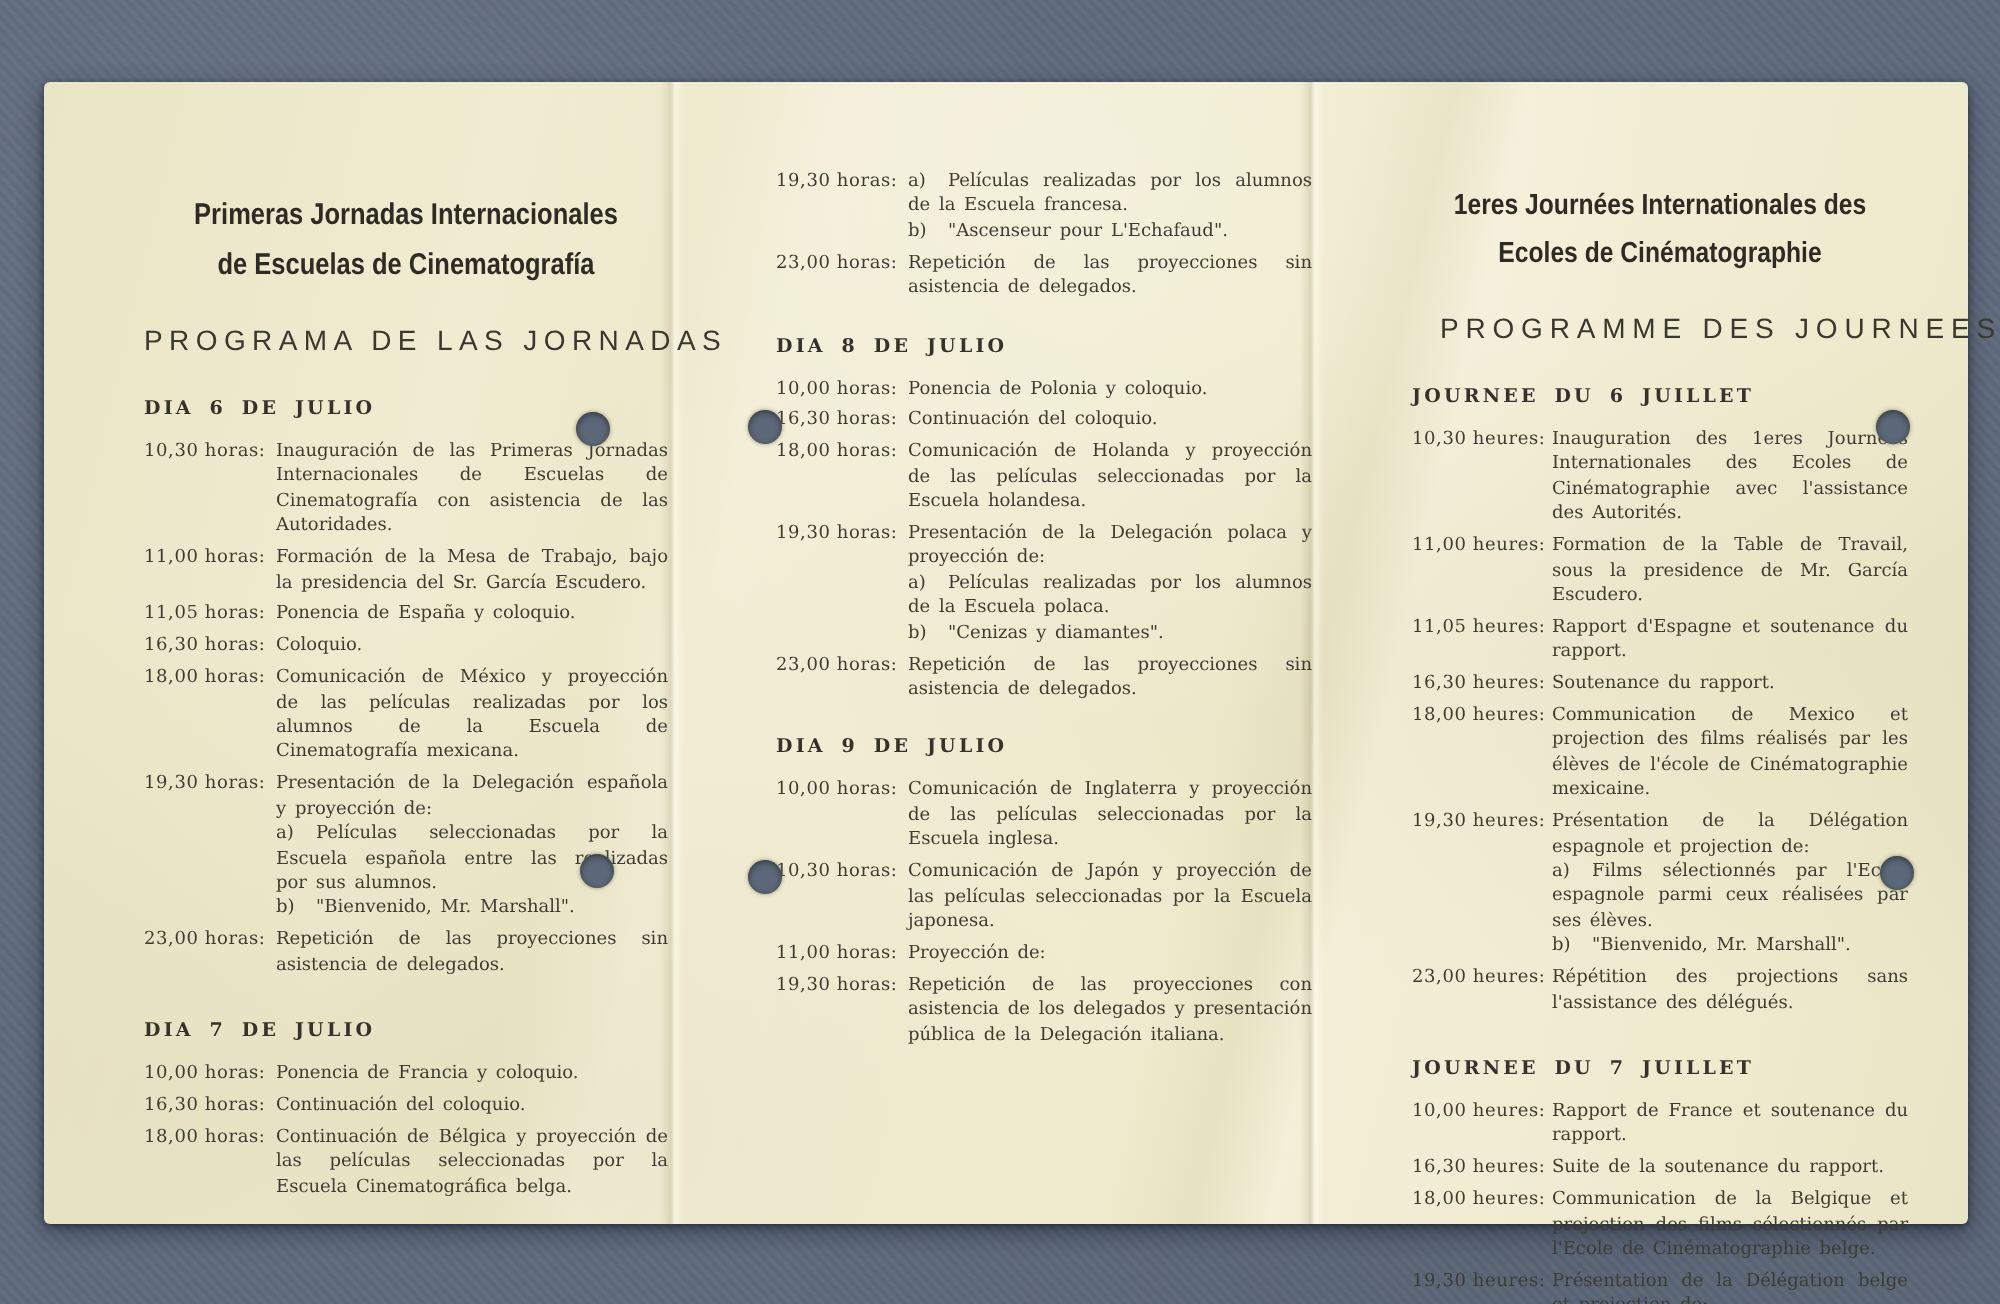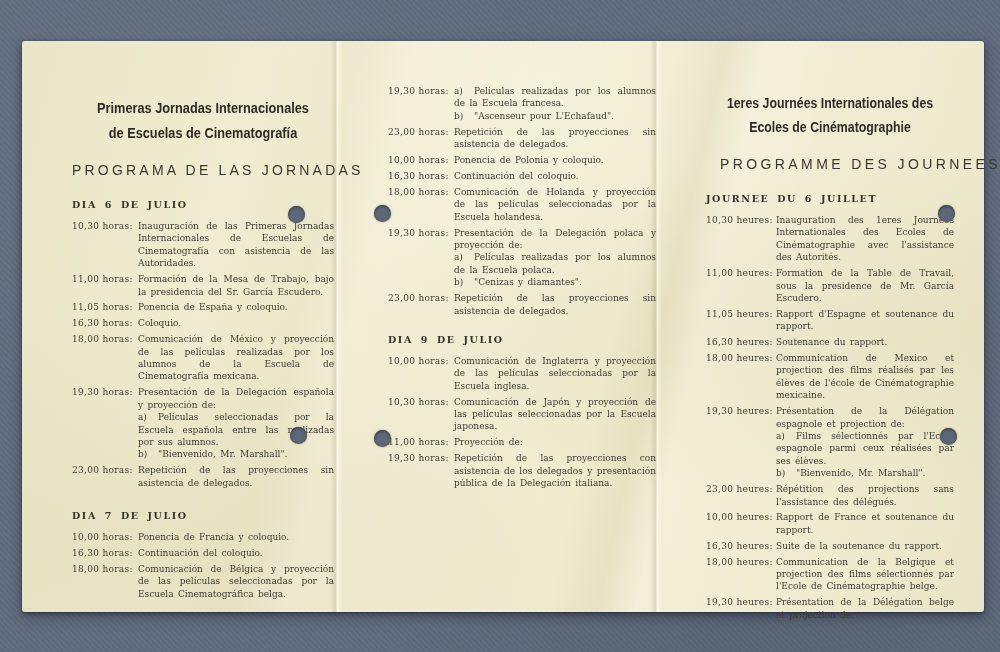--- a/index.html
+++ b/index.html
@@ -124,38 +124,39 @@
         </div>
         <div class="entry">
           <div class="entry-time">16,30 horas:</div>
           <div class="entry-text">
             <div class="entry-main">Continuación del coloquio.</div>
           </div>
         </div>
         <div class="entry">
           <div class="entry-time">18,00 horas:</div>
           <div class="entry-text">
-            <div class="entry-main">Comunicación de Bélgica y proyección de las películas seleccionadas por la Escuela Cinematográfica belga.</div>
+            <div class="entry-main">Continuación de Bélgica y proyección de las películas seleccionadas por la Escuela Cinematográfica belga.</div>
           </div>
         </div>
       </section>
     <section class="panel panel-middle">
         <div class="entry">
           <div class="entry-time">19,30 horas:</div>
           <div class="entry-text">
             <div class="subitem"><span class="marker">a)</span><span>Películas realizadas por los alumnos de la Escuela francesa.</span></div>
             <div class="subitem"><span class="marker">b)</span><span>"Ascenseur pour L'Echafaud".</span></div>
           </div>
         </div>
         <div class="entry">
           <div class="entry-time">23,00 horas:</div>
           <div class="entry-text">
             <div class="entry-main">Repetición de las proyecciones sin asistencia de delegados.</div>
           </div>
         </div>
+        <div class="section-heading">DIA 8 DE JULIO</div>
         <div class="entry">
           <div class="entry-time">10,00 horas:</div>
           <div class="entry-text">
             <div class="entry-main">Ponencia de Polonia y coloquio.</div>
           </div>
         </div>
         <div class="entry">
           <div class="entry-time">16,30 horas:</div>
           <div class="entry-text">
             <div class="entry-main">Continuación del coloquio.</div>
@@ -251,20 +252,21 @@
             <div class="subitem"><span class="marker">a)</span><span>Films sélectionnés par l'Ecole espagnole parmi ceux réalisées par ses élèves.</span></div>
             <div class="subitem"><span class="marker">b)</span><span>"Bienvenido, Mr. Marshall".</span></div>
           </div>
         </div>
         <div class="entry">
           <div class="entry-time">23,00 heures:</div>
           <div class="entry-text">
             <div class="entry-main">Répétition des projections sans l'assistance des délégués.</div>
           </div>
         </div>
+        <div class="section-heading">JOURNEE DU 7 JUILLET</div>
         <div class="entry">
           <div class="entry-time">10,00 heures:</div>
           <div class="entry-text">
             <div class="entry-main">Rapport de France et soutenance du rapport.</div>
           </div>
         </div>
         <div class="entry">
           <div class="entry-time">16,30 heures:</div>
           <div class="entry-text">
             <div class="entry-main">Suite de la soutenance du rapport.</div>

